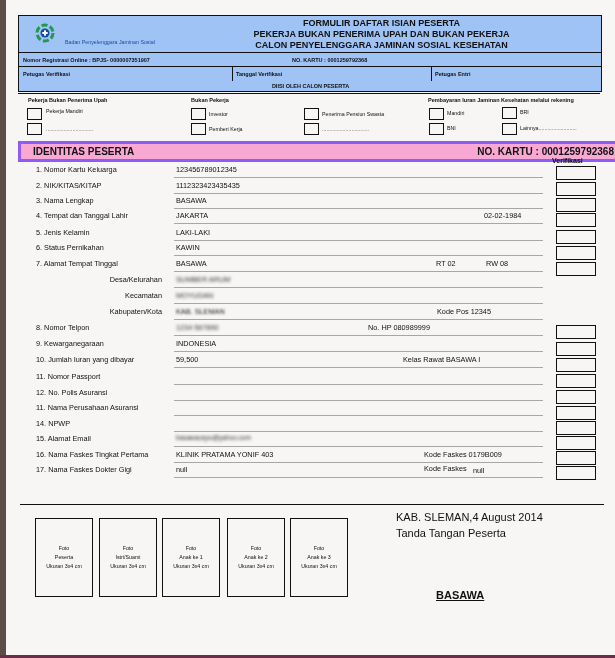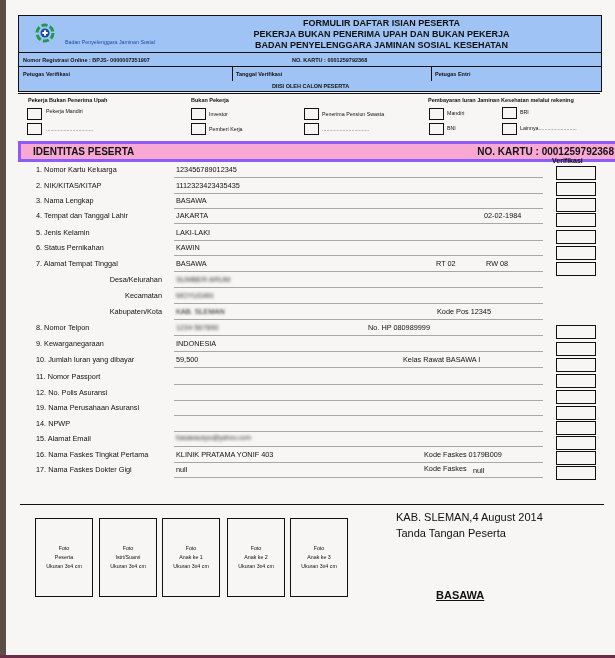--- a/index.html
+++ b/index.html
@@ -67,21 +67,21 @@
         <circle cx="10" cy="10" r="8" fill="none" stroke="#1f9a4e" stroke-width="3" stroke-dasharray="6 2.5"></circle>
         <circle cx="10" cy="10" r="4.5" fill="#1a4a9a"></circle>
         <rect x="9" y="7.3" width="2" height="5.4" fill="#fff"></rect>
         <rect x="7.3" y="9" width="5.4" height="2" fill="#fff"></rect>
       </svg>
       <div class="logo-sub">Badan Penyelenggara Jaminan Sosial</div>
     </div>
     <div class="hdr-title">
       <div>FORMULIR DAFTAR ISIAN PESERTA</div>
       <div>PEKERJA BUKAN PENERIMA UPAH DAN BUKAN PEKERJA</div>
-      <div>BADAN PENYELENGGARA JAMINAN SOSIAL KESEHATAN</div>
+      <div>CALON PENYELENGGARA JAMINAN SOSIAL KESEHATAN</div>
     </div>
     <div class="hdr-row" style="top:36px;">
       <span style="left:4px;">Nomor Registrasi Online : BPJS- 0000007351907</span>
       <span style="left:273px;">NO. KARTU : 0001259792368</span>
     </div>
     <div class="hdr-row" style="top:50px;">
       <span style="left:4px;">Petugas Verifikasi</span>
       <div class="vline" style="left:213px;"></div>
       <span style="left:217px;">Tanggal Verifikasi</span>
       <div class="vline" style="left:412px;"></div>
@@ -195,21 +195,21 @@
     <div class="vbox" style="top:358px;"></div>
 
     <div class="lbl" style="left:30px; top:372px;">11. Nomor Passport</div>
     <div class="uline" style="top:384px;"></div>
     <div class="vbox" style="top:374px;"></div>
 
     <div class="lbl" style="left:30px; top:388px;">12. No. Polis Asuransi</div>
     <div class="uline" style="top:400px;"></div>
     <div class="vbox" style="top:390px;"></div>
 
-    <div class="lbl" style="left:30px; top:403px;">19. Nama Perusahaan Asuransi</div>
+    <div class="lbl" style="left:30px; top:403px;">11. Nama Perusahaan Asuransi</div>
     <div class="uline" style="top:415px;"></div>
     <div class="vbox" style="top:406px;"></div>
 
     <div class="lbl" style="left:30px; top:419px;">14. NPWP</div>
     <div class="uline" style="top:431px;"></div>
     <div class="vbox" style="top:421px;"></div>
 
     <div class="lbl" style="left:30px; top:434px;">15. Alamat Email</div>
     <div class="val blur" style="left:170px; top:434px; font-size:6.5px;">basawacepu@yahoo.com</div>
     <div class="uline" style="top:446px;"></div>

